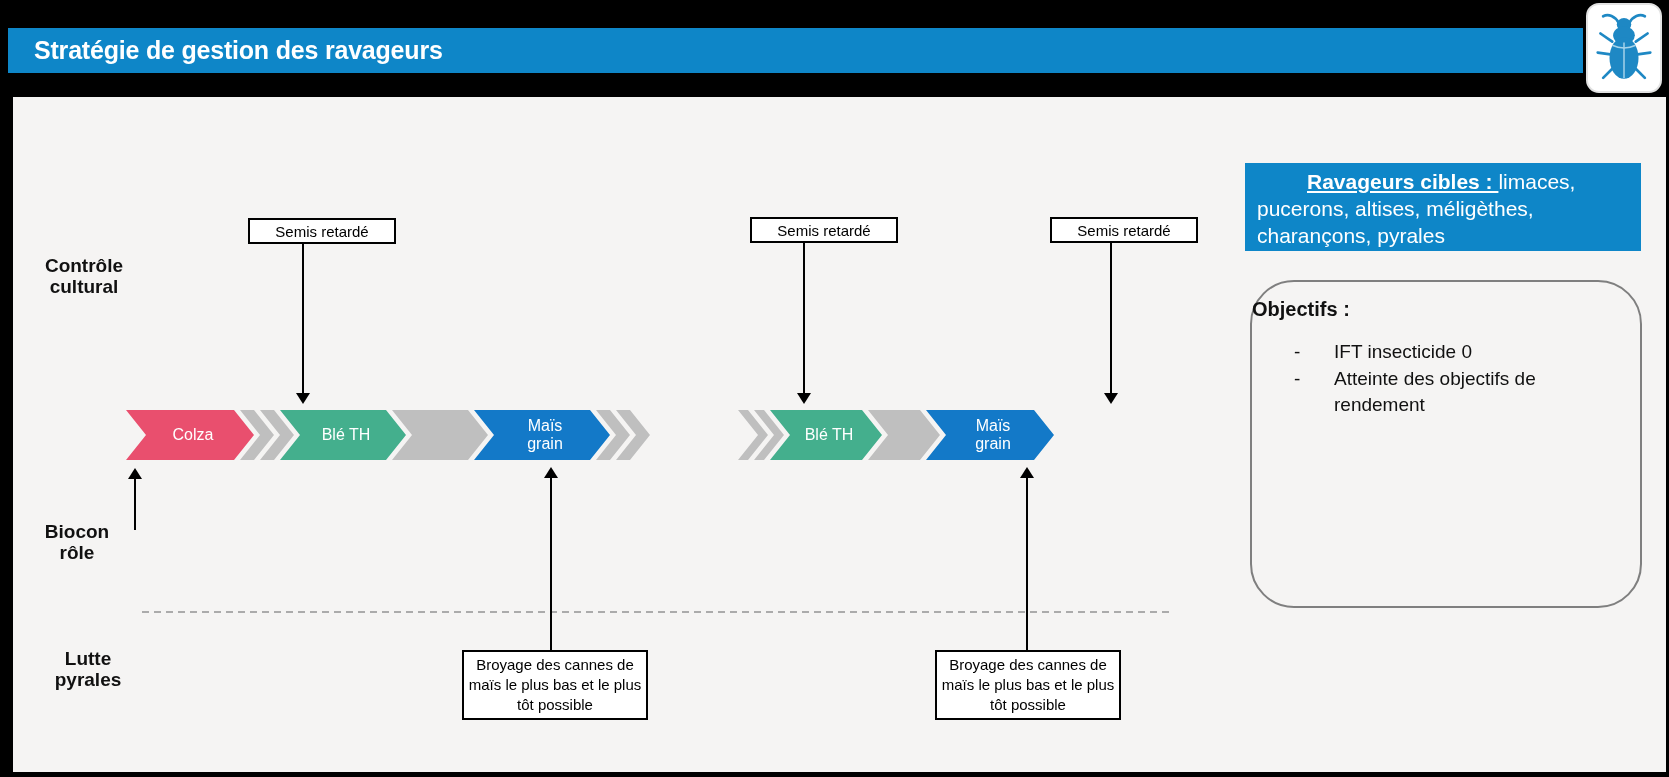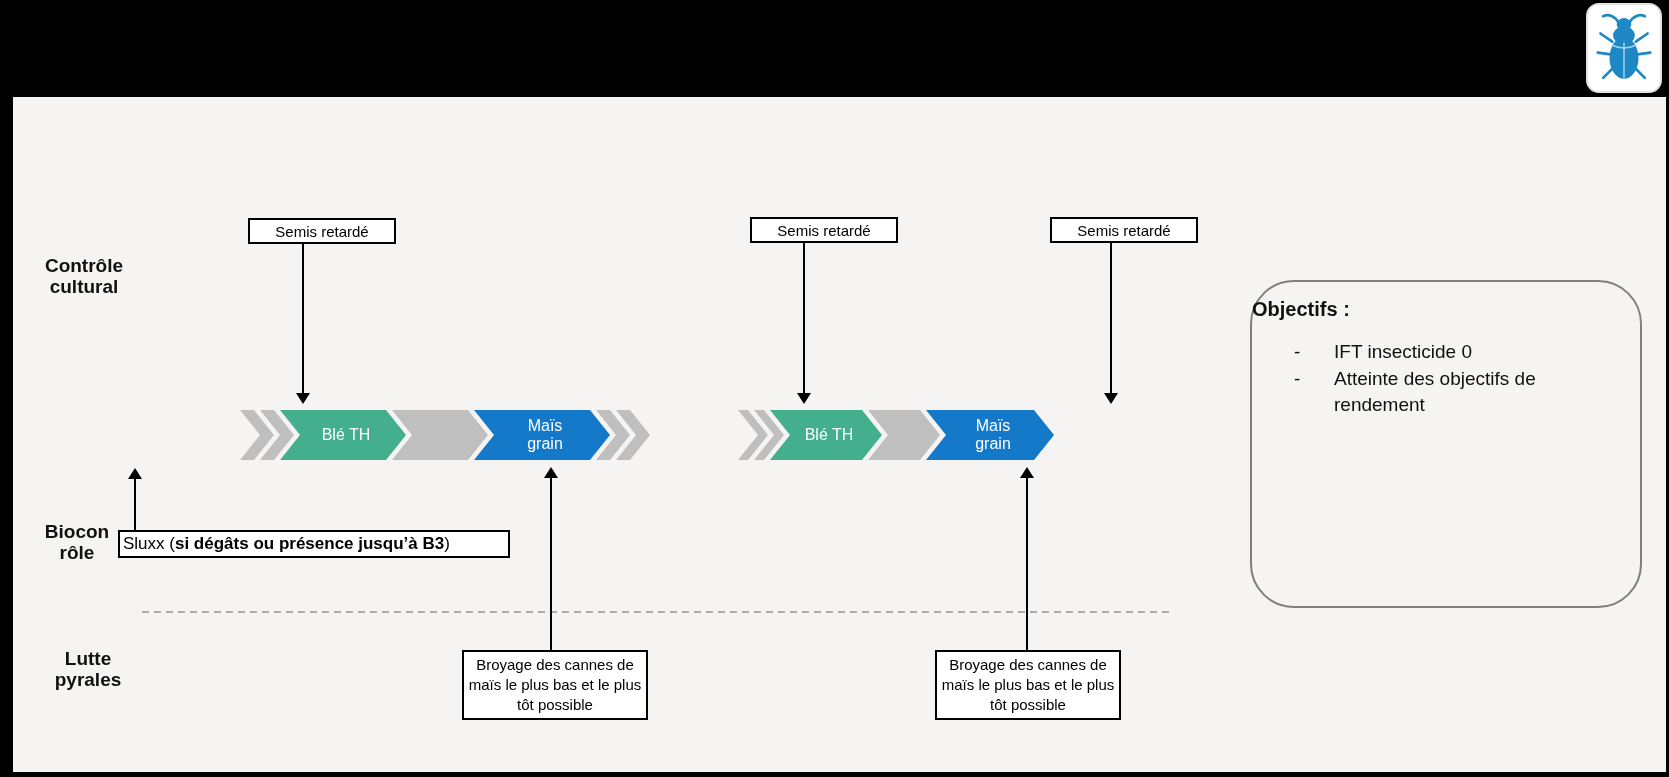--- a/index.html
+++ b/index.html
@@ -57,20 +57,23 @@
   .objectives h2{margin:16px 0 0 0;text-align:left;font-size:20px;color:#111;}
   .objectives ul{list-style:none;margin:18px 0 0 0;padding:0 28px 0 42px;}
   .objectives li{display:flex;font-size:19px;line-height:26px;color:#111;margin-bottom:1px;}
   .objectives .dash{width:18px;flex:0 0 18px;margin-right:22px;}
 </style>
 </head>
 <body>
 
 <div class="page">
 
+  <header class="title-bar">
+    <h1>Stratégie de gestion des ravageurs</h1>
+  </header>
 
   <div class="logo-box">
     <svg width="58" height="78" viewBox="0 0 64 86">
       <g stroke="#1E88C4" stroke-width="3" stroke-linecap="round" fill="none">
         <path d="M26 15 C22 8 15 5 9 8"></path>
         <path d="M38 15 C42 8 49 5 55 8"></path>
         <path d="M19 36 L6 27"></path>
         <path d="M17 50 L3 48"></path>
         <path d="M21 64 L9 76"></path>
         <path d="M45 36 L58 27"></path>
@@ -113,20 +116,23 @@
       <span>Semis retardé</span>
     </div>
     <div class="vline arrow-down" style="left:790px;top:146px;height:151px;"></div>
 
     <div class="anno-box semis-box" style="left:1037px;top:120px;">
       <span>Semis retardé</span>
     </div>
     <div class="vline arrow-down" style="left:1097px;top:146px;height:151px;"></div>
 
     <div class="band">
+        <div class="chevron crop-pink" style="left: 113px; width: 128px;">
+          <span class="chevron-label">Colza</span>
+        </div>
         <div class="chevron separator" style="left: 227px; width: 34px;"></div>
         <div class="chevron separator" style="left: 247px; width: 34px;"></div>
         <div class="chevron crop-green" style="left: 267px; width: 126px;">
           <span class="chevron-label">Blé TH</span>
         </div>
         <div class="chevron separator" style="left: 379px; width: 96px;"></div>
         <div class="chevron crop-blue" style="left: 461px; width: 136px;">
           <span class="chevron-label">Maïs
 grain</span>
         </div>
@@ -138,36 +144,36 @@
           <span class="chevron-label">Blé TH</span>
         </div>
         <div class="chevron separator" style="left: 855px; width: 72px;"></div>
         <div class="chevron crop-blue" style="left: 913px; width: 128px;">
           <span class="chevron-label">Maïs
 grain</span>
         </div>
       </div>
 
     <div class="vline arrow-up" style="left:121px;top:381px;height:52px;"></div>
-    <div class="anno-box sluxx-box" style="left:105px;top:433px;">
-      <span><span>Sluxx (</span><span class="b">si dégâts ou présence jusqu’à B3</span><span>)</span></span>
-    </div>
 
     <div class="divider"></div>
 
     <div class="vline arrow-up" style="left:537px;top:380px;height:173px;"></div>
     <div class="anno-box broyage-box" style="left:449px;top:553px;">
       <span>Broyage des cannes de maïs le plus bas et le plus tôt possible</span>
     </div>
 
     <div class="vline arrow-up" style="left:1013px;top:380px;height:173px;"></div>
     <div class="anno-box broyage-box" style="left:922px;top:553px;">
       <span>Broyage des cannes de maïs le plus bas et le plus tôt possible</span>
     </div>
 
+    <div class="targets">
+      <p><span class="head">Ravageurs cibles : </span><span>limaces, pucerons, altises, méligèthes, charançons, pyrales</span></p>
+    </div>
 
     <div class="objectives">
       <h2>Objectifs :</h2>
       <ul>
           <li>
             <span class="dash">-</span>
             <span>IFT insecticide 0</span>
           </li>
           <li>
             <span class="dash">-</span>

